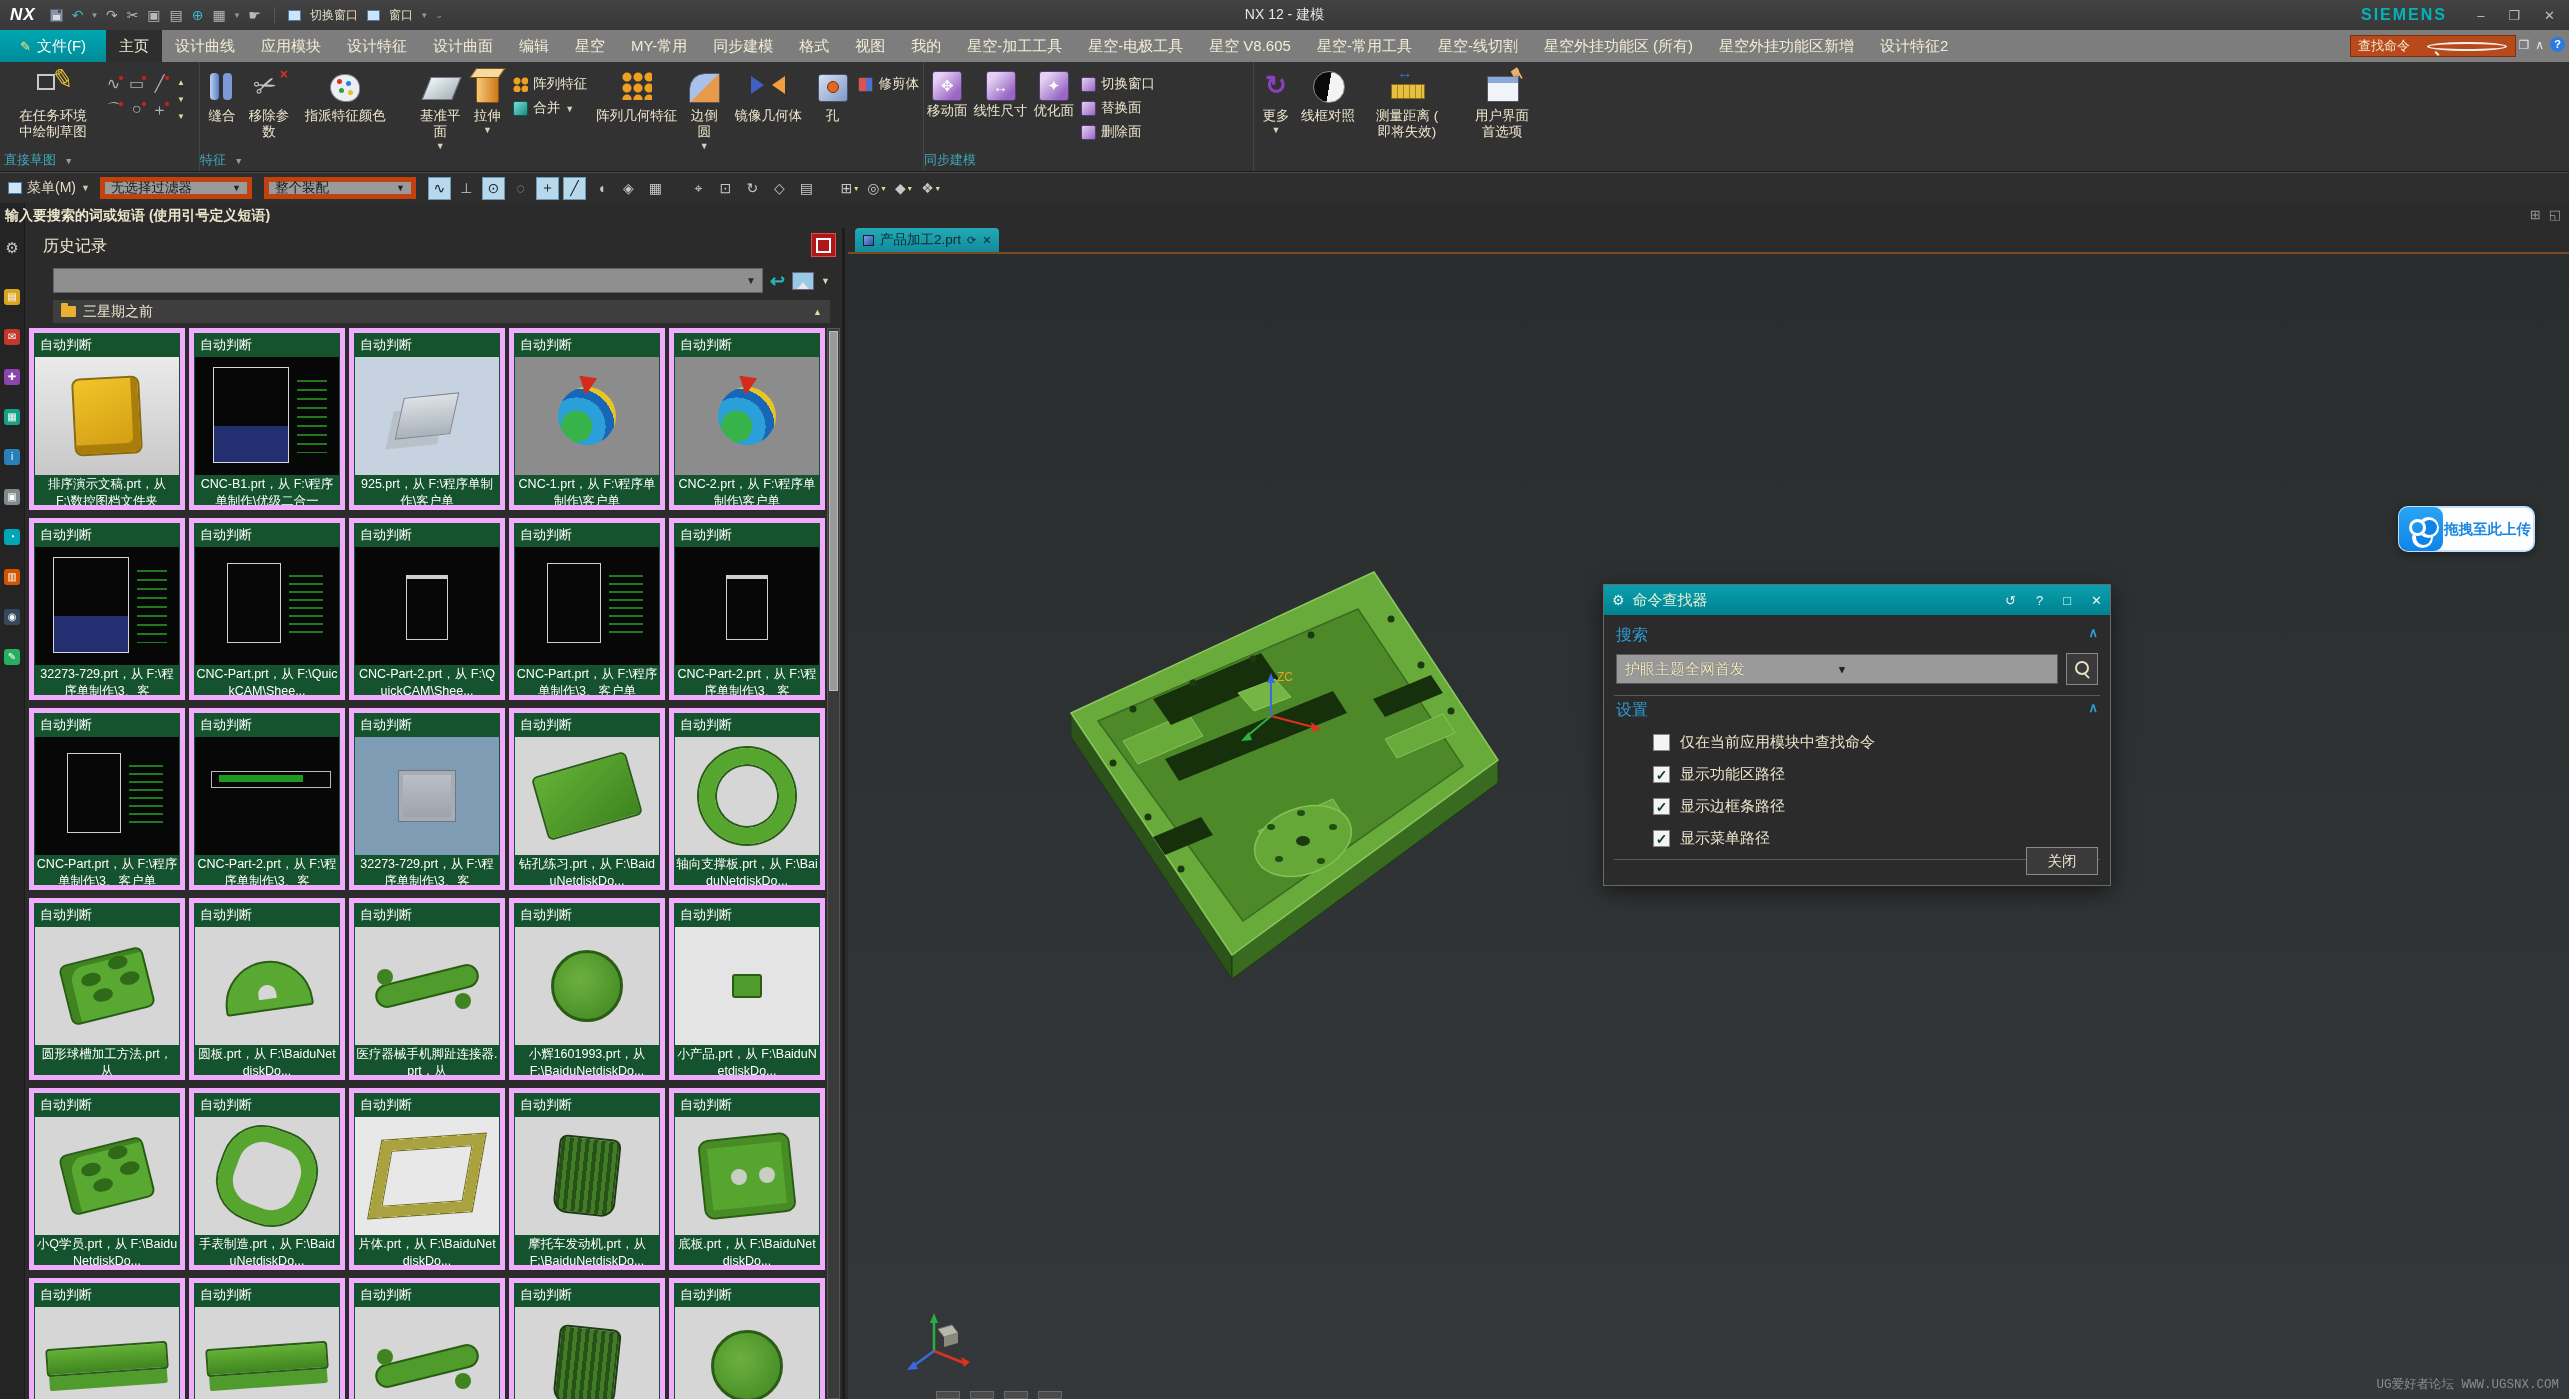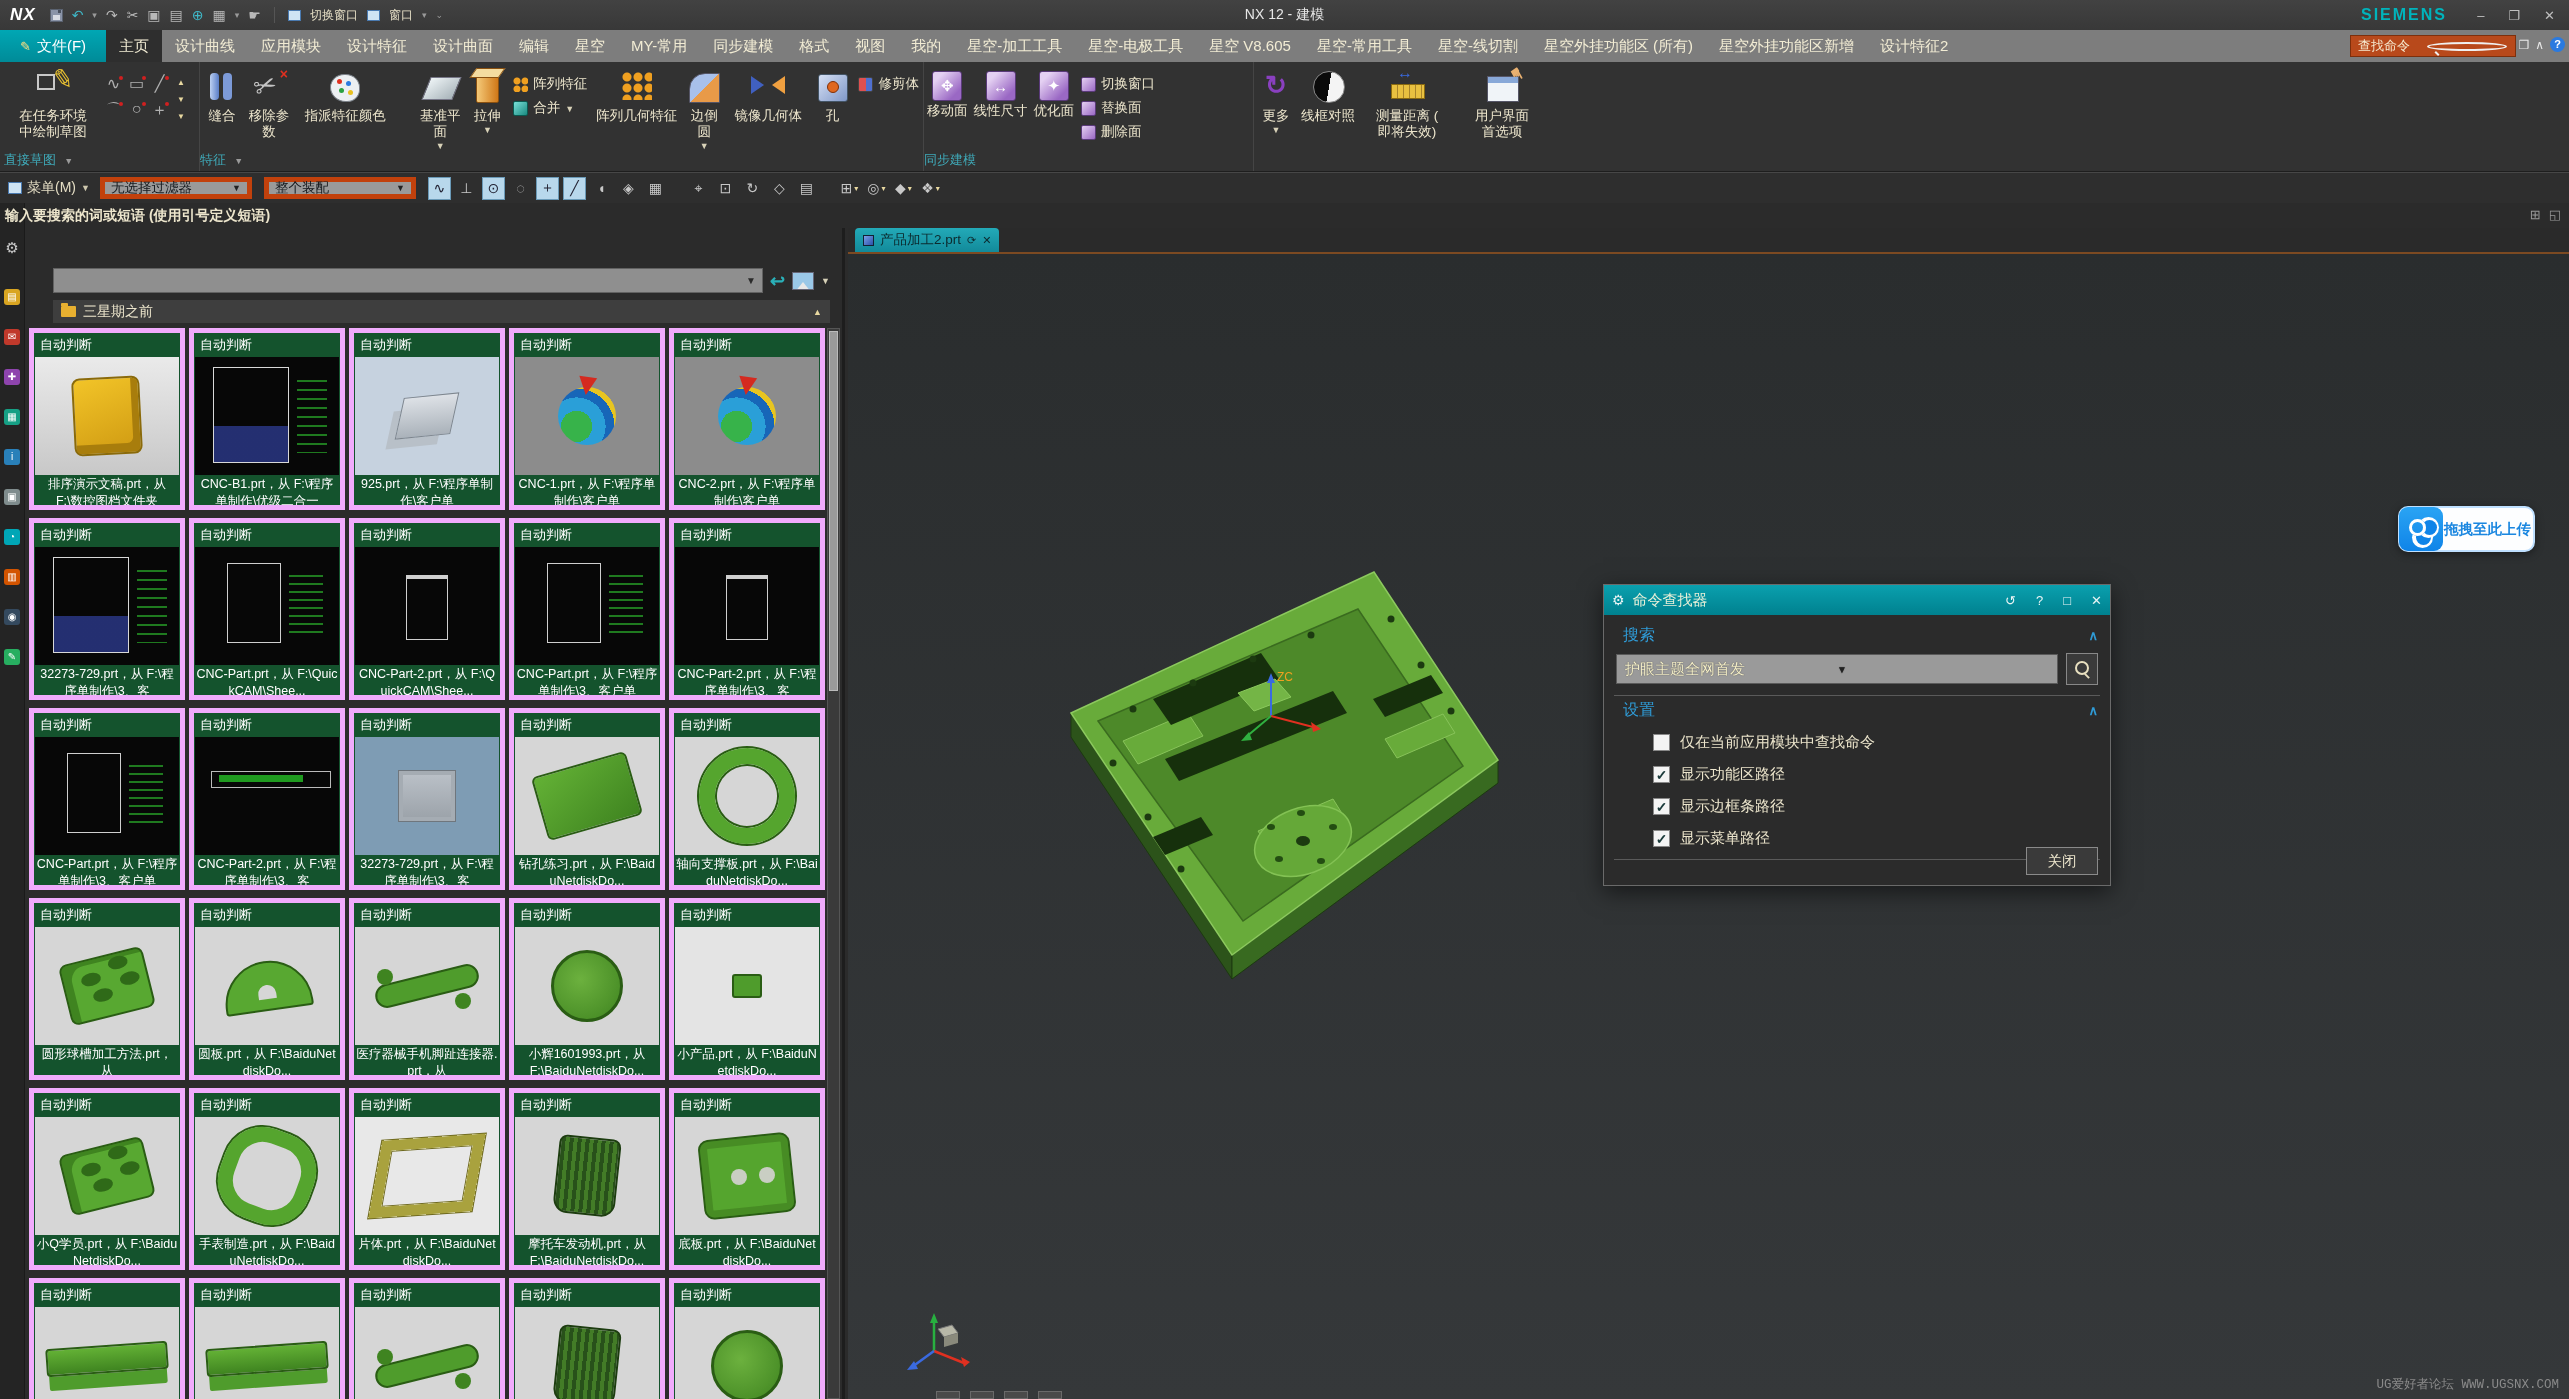--- a/index.html
+++ b/index.html
@@ -192,21 +192,21 @@
   .bottomicons { position:absolute; left:88px; bottom:0; display:flex; gap:10px; }
   .bottomicons span { width:24px; height:8px; background:#4a4a4a; border:1px solid #6a6a6a; }
 
   
   .dialog { position:absolute; left:755px; top:330px; width:508px; height:302px; background:#2b2b2b; border:1px solid #6a6a6a; box-shadow:0 6px 22px rgba(0,0,0,.55); }
   .dlg-title { height:30px; background:linear-gradient(#0aa0ae,#00818f); display:flex; align-items:center; padding:0 8px; gap:8px;}
   .dlg-title .gear { color:#e8f4f4; font-size:14px; }
   .dlg-title .dtext { color:#e8f0d8; font-size:15px; flex:1; }
   .dlg-title .dic { color:#e8f4f4; font-size:13px; margin-left:12px; }
   .dlg-body { padding:6px 12px 0; position:relative; height:272px; }
-  .dsec { display:flex; align-items:center; color:#2f9bd6; font-size:16px; margin-top:4px;margin-left:7px;}
+  .dsec { display:flex; align-items:flex-start; color:#2f9bd6; font-size:16px; margin-top:4px;}
   .dsec .chev { margin-left:auto; color:#2f9bd6; font-size:13px; font-weight:bold;}
   .dcombo-row { display:flex; gap:8px; margin-top:7px; align-items:center;}
   .dcombo { flex:1; height:30px; background:#9a9a9a; border:1px solid #5a5a5a; display:flex; align-items:center; padding:0 8px; }
   .dcombo span { color:#f5efc9; font-size:15px; text-shadow:0 0 1px #333; flex:1;}
   .dcombo .arr { color:#222; font-size:10px; }
   .dsearch { width:32px; height:32px; background:#3a3a3a; border:1px solid #888; position:relative; }
   .dsearch::before { content:""; position:absolute; left:8px; top:7px; width:10px; height:10px; border:2px solid #e8e0c0; border-radius:50%; }
   .dsearch::after { content:""; position:absolute; left:19px; top:19px; width:2px; height:6px; background:#e8e0c0; transform:rotate(-45deg); }
   .dhr { height:1px; background:#5a5a5a; margin:10px -2px 0; }
   .cbrow { display:flex; align-items:center; gap:10px; margin-top:10px; height:22px;margin-left:37px;}
@@ -490,20 +490,24 @@
         <span class="rbi c6">▣</span>
         <span class="rbi c7">◔</span>
         <span class="rbi c8">▥</span>
         <span class="rbi c9">◉</span>
         <span class="rbi c10">✎</span>
       </div>
   </div>
 
   <div class="hint">输入要搜索的词或短语 (使用引号定义短语)</div>
   <div class="leftpanel">
+    <div class="lp-titlerow">
+      <span class="lp-title">历史记录</span>
+      <span class="lp-close"></span>
+    </div>
     <div class="lp-combrow">
       <div class="lp-combo">
           <span class="arr">▼</span>
         </div>
       <span class="lp-undo">↩</span>
       <span class="lp-img"></span>
       <span class="lp-img-dd">▼</span>
     </div>
     <div class="lp-group">
       <span class="folder"></span>

